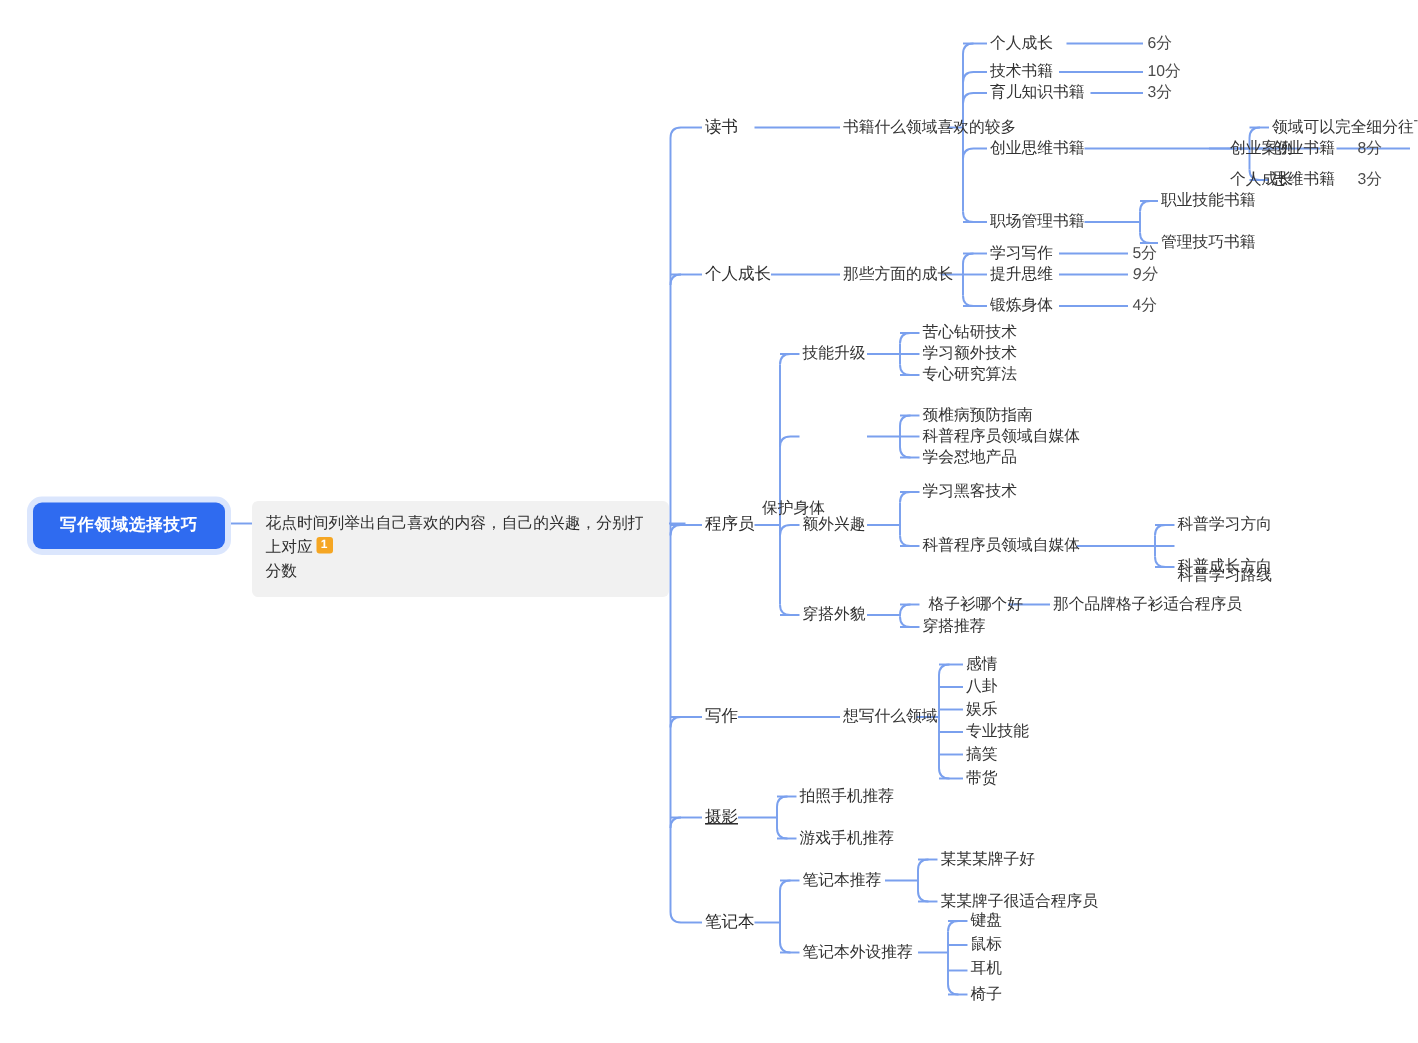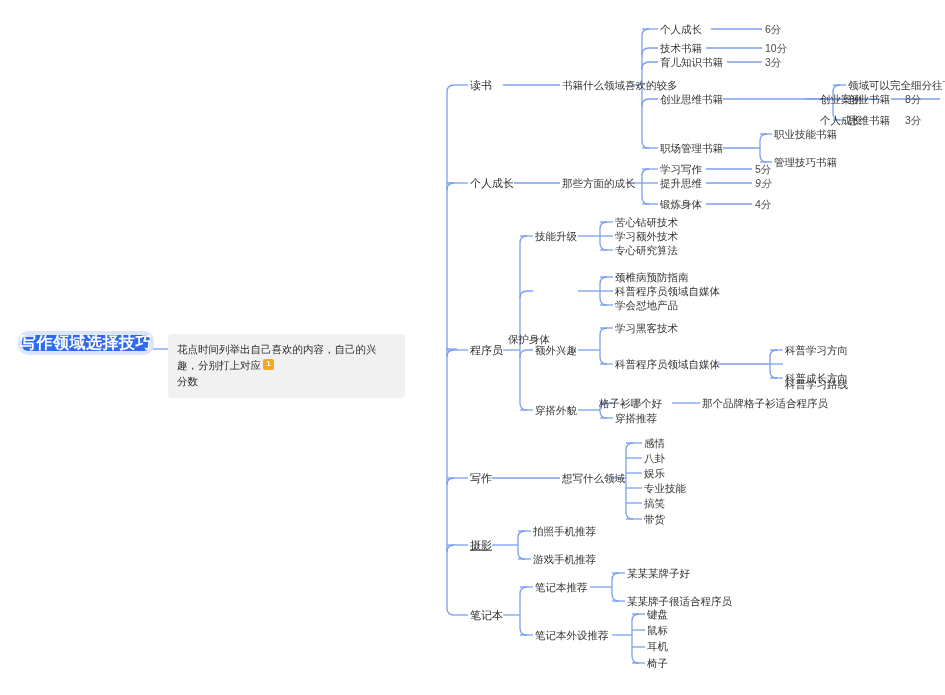--- a/index.html
+++ b/index.html
@@ -10,34 +10,34 @@
     overflow:hidden;
     position:relative;
   }
   #canvas{position:absolute;left:0;top:0;width:945px;height:695px;}
   svg.links{position:absolute;left:0;top:0;width:945px;height:695px;pointer-events:none;}
 
   .node{position:absolute;white-space:nowrap;line-height:1.15;}
 
   
   .root{
-    left:22px;top:335px;width:128px;height:16px;
+    left:22px;top:335px;width:128px;height:31px;
     background:#2f6bf0;
     border-radius:6px;
     box-shadow:0 0 0 4px #dbe6fd;
     color:#ffffff;
-    font-size:16px;
+    font-size:11px;
     font-weight:bold;
     display:flex;align-items:center;justify-content:center;
     letter-spacing:.5px;
   }
 
   
   .notebox{
-    left:168px;top:334px;width:237px;
+    left:168px;top:334px;width:278px;
     background:#f1f1f1;
     border-radius:4px;
     padding:8px 9px 9px 9px;
     box-sizing:border-box;
     color:#2e2e2e;
     font-size:10.5px;
     line-height:1.5;
     white-space:normal;
   }
   .notebox .badge{
@@ -298,21 +298,21 @@
   <div class="node t" style="left:615px;top:305px;"><span>学会怼地产品</span></div>
 
   <div class="node t" style="left:535px;top:350px;"><span>额外兴趣</span></div>
   <div class="node t" style="left:615px;top:328px;"><span>学习黑客技术</span></div>
   <div class="node t" style="left:615px;top:364px;"><span>科普程序员领域自媒体</span></div>
   <div class="node t" style="left:785px;top:350px;"><span>科普学习方向</span></div>
   <div class="node t" style="left:785px;top:384px;"><span>科普学习路线</span></div>
   <div class="node t" style="left:785px;top:378px;"><span>科普成长方向</span></div>
 
   <div class="node t" style="left:535px;top:410px;"><span>穿搭外貌</span></div>
-  <div class="node t" style="left:599px;top:403px;"><span>格子衫哪个好</span></div>
+  <div class="node t" style="left:619px;top:403px;"><span>格子衫哪个好</span></div>
   <div class="node t" style="left:702px;top:403px;"><span>那个品牌格子衫适合程序员</span></div>
   <div class="node t" style="left:615px;top:418px;"><span>穿搭推荐</span></div>
 
   <div class="node t" style="left:562px;top:478px;"><span>想写什么领域</span></div>
   <div class="node t" style="left:644px;top:443px;"><span>感情</span></div>
   <div class="node t" style="left:644px;top:458px;"><span>八卦</span></div>
   <div class="node t" style="left:644px;top:473px;"><span>娱乐</span></div>
   <div class="node t" style="left:644px;top:488px;"><span>专业技能</span></div>
   <div class="node t" style="left:644px;top:503px;"><span>搞笑</span></div>
   <div class="node t" style="left:644px;top:519px;"><span>带货</span></div>

